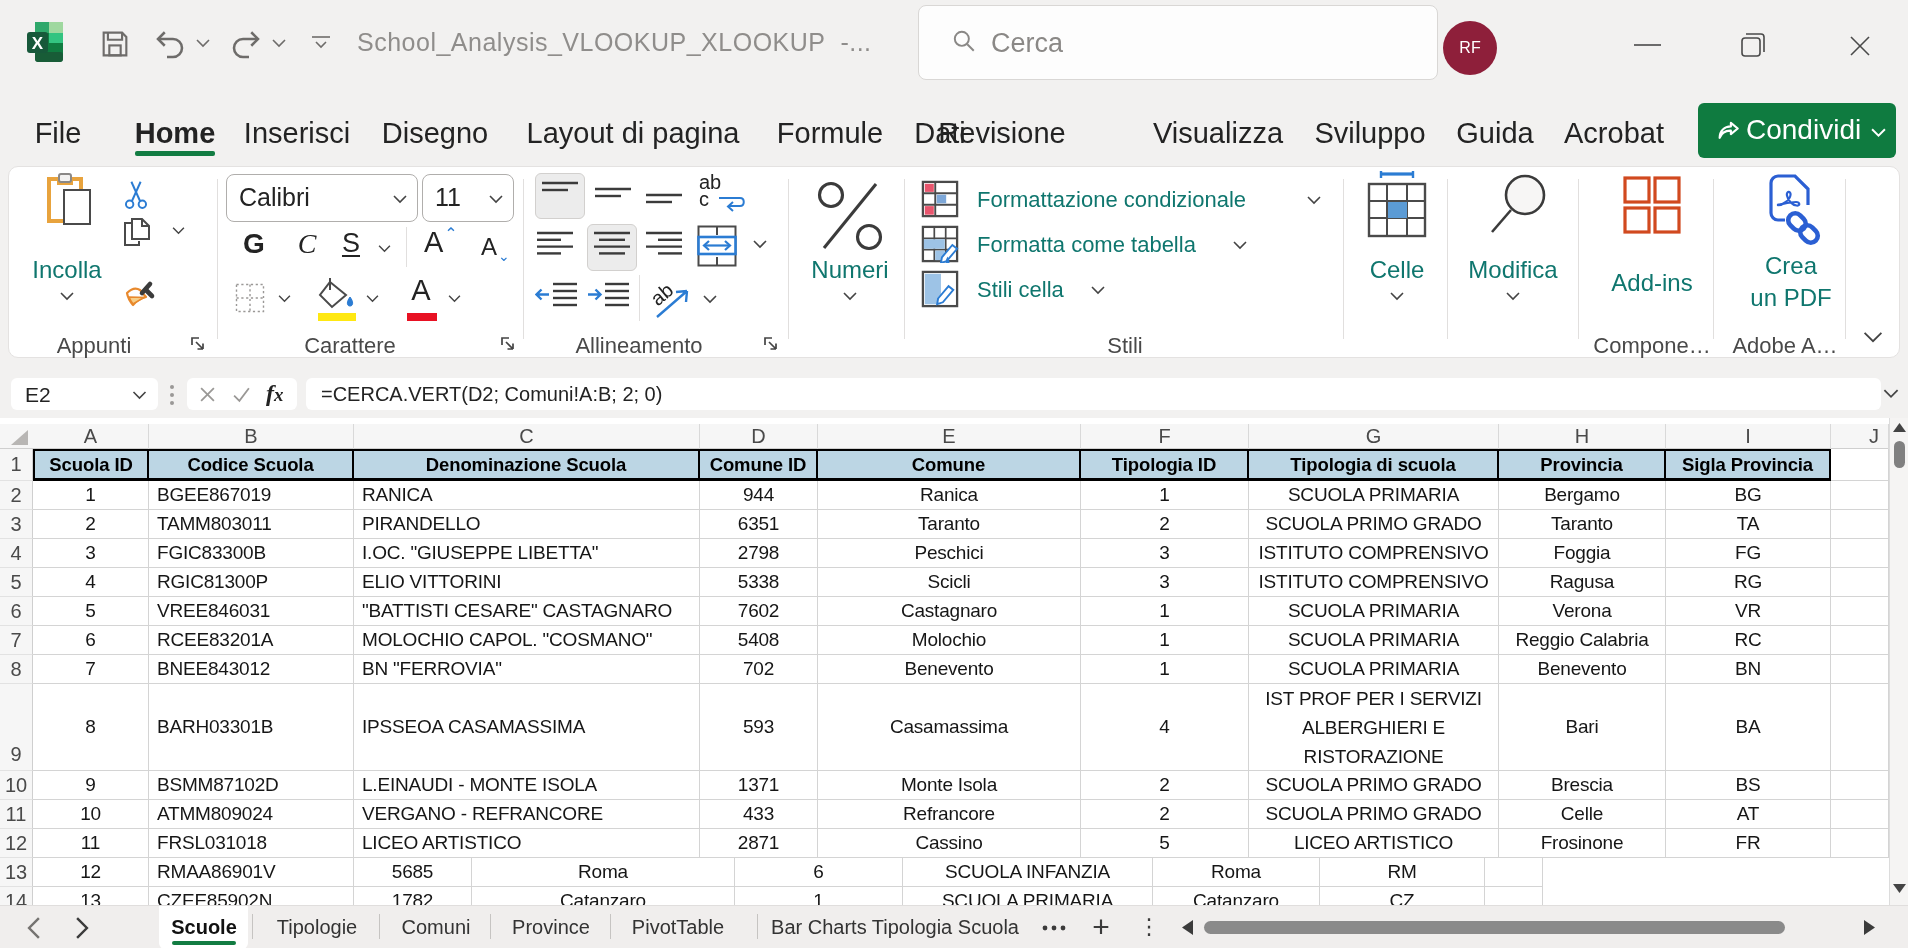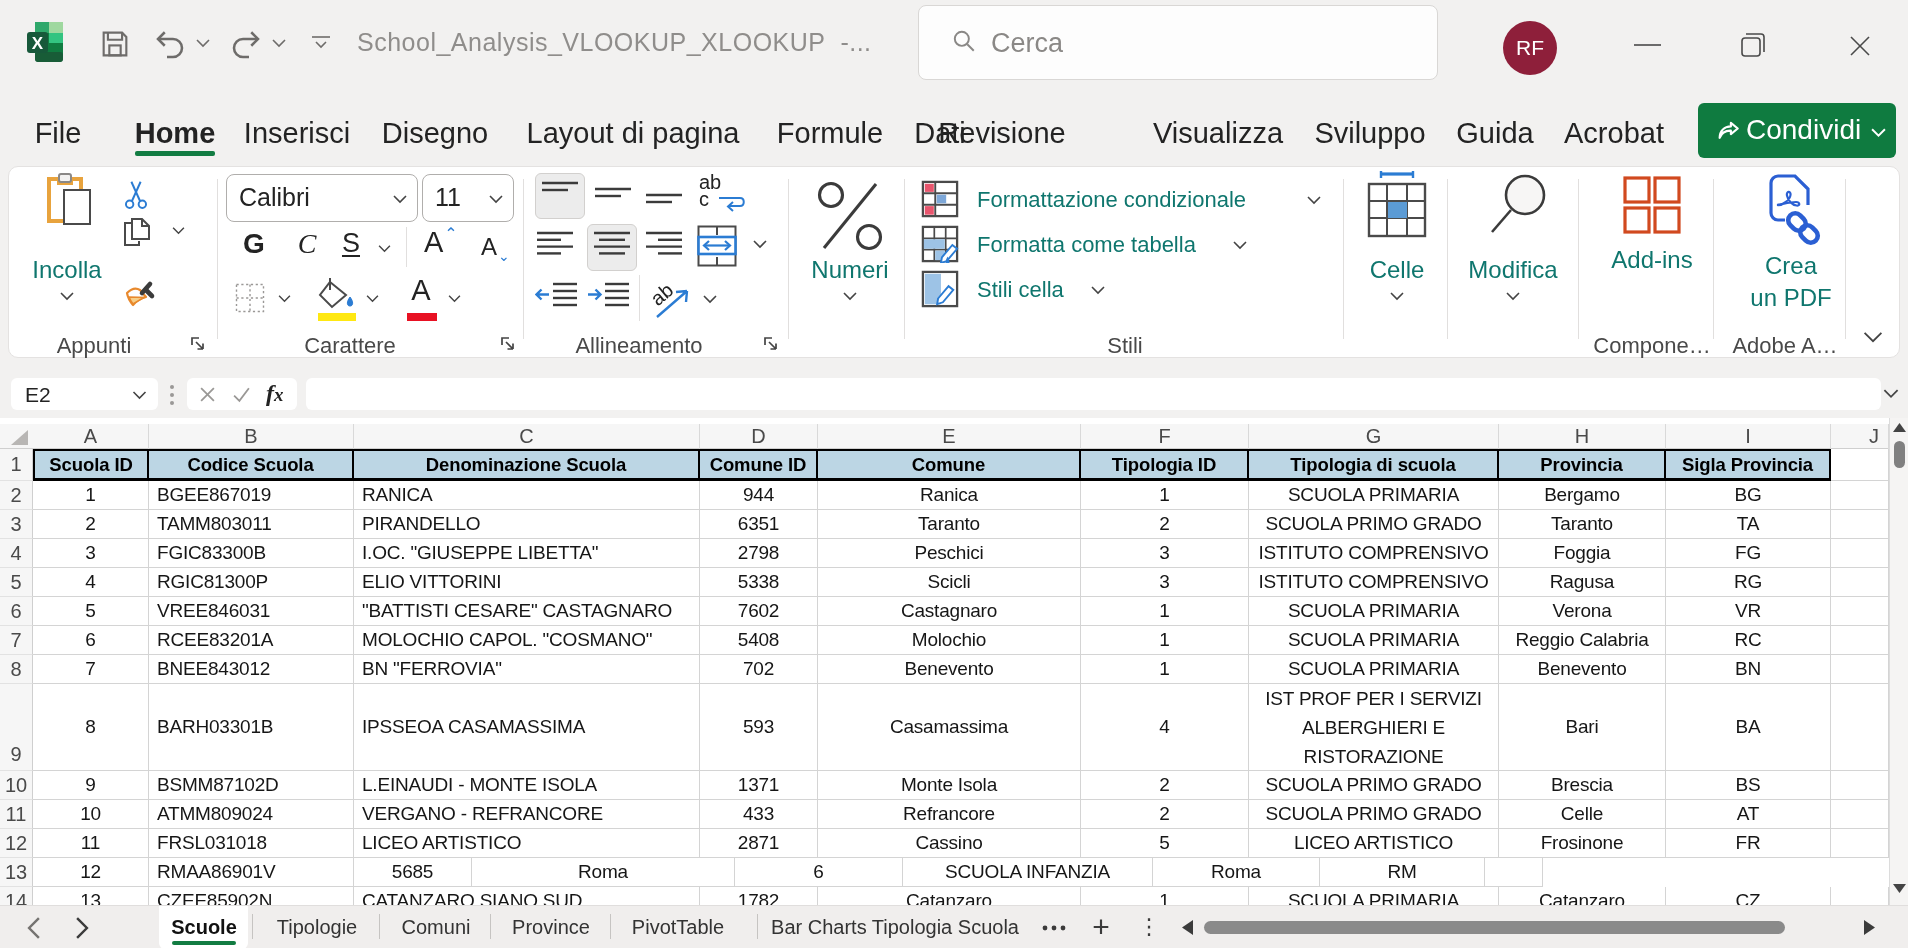--- a/index.html
+++ b/index.html
@@ -6,21 +6,21 @@
   html,body { width:1908px; height:948px; overflow:hidden; background:#f2f1f0; font-family:"Liberation Sans", sans-serif; }
   .abs { position:absolute; }
   #app { position:relative; width:1908px; height:948px; }
   
   #titlebar { position:absolute; top:0; left:0; width:1908px; height:90px; background:#f2f1f0; }
   .qat { position:absolute; color:#8a8886; }
   #doctitle { position:absolute; left:357px; top:28px; font-size:25px; color:#8f8d8b; letter-spacing:0.5px; }
   #searchbox { position:absolute; left:918px; top:5px; width:520px; height:75px; background:#fdfdfd; border:1px solid #d9d7d5; border-radius:8px; }
   #searchbox .mag { position:absolute; left:32px; top:22px; }
   #searchbox .ph { position:absolute; left:72px; top:22px; font-size:27px; color:#8a8886; }
-  #avatar { position:absolute; left:1503px; top:21px; width:54px; height:54px; border-radius:50%; background:#8e1f3a; color:#fff; font-size:21px; text-align:center; line-height:54px; }
+  #avatar { position:absolute; left:1443px; top:21px; width:54px; height:54px; border-radius:50%; background:#8e1f3a; color:#fff; font-size:16px; text-align:center; line-height:54px; }
   .winbtn { position:absolute; top:0; width:86px; height:90px; color:#4a4a4a; }
   
   #menurow { position:absolute; top:90px; left:0; width:1908px; height:76px; background:#f2f1f0; }
   .menuitem { position:absolute; top:10px; height:66px; line-height:66px; font-size:29px; color:#232323; transform:translateX(-50%); white-space:nowrap; }
   #homeunder { position:absolute; left:135px; top:61px; width:80px; height:5px; background:#127c42; border-radius:2px; }
   #condividi { position:absolute; left:1690px; top:13px; width:198px; height:55px; background:#0f7b40; border-radius:6px; color:#fff; font-size:28px;margin-left:8px; }
   
   #ribbon { position:absolute; top:166px; left:8px; width:1892px; height:192px; background:#ffffff; border:1px solid #e4e2e1; border-radius:10px; }
   .rsep { position:absolute; top:12px; width:1px; height:160px; background:#e1dfde; }
   .glabel { position:absolute; top:166px; font-size:22px; color:#494949; transform:translateX(-50%); white-space:nowrap; }
@@ -373,21 +373,21 @@
 <div class="rtext abs" style="left:1504px;top:89px;transform:translateX(-50%)">Modifica</div>
 <svg class="abs" style="left:1497px;top:124px" width="14" height="10" viewBox="0 0 14 10" fill="none" stroke="#444" stroke-width="1.6">
         <path d="M1 2 L7 8 L13 2"></path>
       </svg>
 <svg class="abs" style="left:1612px;top:7px" width="62" height="62" viewBox="0 0 62 62" fill="none" stroke="#d1491f" stroke-width="3.2">
 <rect x="4" y="4" width="24" height="24"></rect>
         <rect x="34" y="4" width="24" height="24"></rect>
         <rect x="4" y="34" width="24" height="24"></rect>
         <rect x="34" y="34" width="24" height="24"></rect>
 </svg>
-<div class="rtext abs" style="left:1643px;top:79px;transform:translateX(-50%)">Add-ins</div>
+<div class="rtext abs" style="left:1643px;top:102px;transform:translateX(-50%)">Add-ins</div>
 <div class="glabel" style="left:1643px">Compone…</div>
 <svg class="abs" style="left:1752px;top:3px" width="62" height="76" viewBox="0 0 62 76">
 <g fill="none" stroke="#2b5fd3" stroke-width="3.2">
 <path d="M10 13 a7 7 0 0 1 7 -7 h17 l13 13 v16"></path>
 <path d="M10 13 v30 a7 7 0 0 0 7 7 h7"></path>
 </g>
 <path d="M16 35 c5 1 13 -5 13.5 -10 c0.5 -4.5 -4.5 -4 -3.5 0.5 c1 5.5 5.5 9.5 9.5 10 c4 0.5 3.5 -3.5 -0.5 -3.5 c-5 0 -13 2 -19 3" fill="none" stroke="#2b5fd3" stroke-width="2.2"></path>
 <g fill="none" stroke="#2b5fd3" stroke-width="4.6" transform="rotate(-45 42 58)">
 <rect x="35" y="40" width="14" height="19" rx="7"></rect>
 <rect x="35" y="57" width="14" height="19" rx="7"></rect>
@@ -415,20 +415,21 @@
     <div class="fwhite" style="left:187px;width:110px;"></div>
     <svg style="position:absolute;left:199px;top:28px" width="17" height="17" viewBox="0 0 16 16" stroke="#9a9896" stroke-width="1.7">
         <line x1="2" y1="2" x2="14" y2="14"></line>
         <line x1="14" y1="2" x2="2" y2="14"></line>
       </svg>
     <svg style="position:absolute;left:232px;top:28px" width="19" height="17" viewBox="0 0 18 16" fill="none" stroke="#9a9896" stroke-width="1.7">
         <path d="M2 9 L7 14 L16 2"></path>
       </svg>
     <div style="position:absolute;left:266px;top:22px;font-size:24px;font-style:italic;font-family:'Liberation Serif',serif;color:#232323;font-weight:bold">f<span style="font-size:19px">x</span></div>
     <div class="fwhite" style="left:306px;width:1575px;"></div>
+    <div style="position:absolute;left:321px;top:25px;font-size:20px;color:#232323">=CERCA.VERT(D2; Comuni!A:B; 2; 0)</div>
     <svg style="position:absolute;left:1883px;top:30px" width="16" height="11" viewBox="0 0 14 10" fill="none" stroke="#444" stroke-width="1.6">
         <path d="M1 2 L7 8 L13 2"></path>
       </svg>
   </div>
 
   <div id="grid">
     <div id="colstrip">
 <div class="colhead" style="left:33px;width:116px;">A</div>
 <div class="colhead" style="left:149px;width:205px;">B</div>
 <div class="colhead" style="left:354px;width:346px;">C</div>
@@ -611,21 +612,20 @@
 <div class="cell" style="width:168px;height:29px">6</div>
 <div class="cell" style="width:250px;height:29px">SCUOLA INFANZIA</div>
 <div class="cell" style="width:167px;height:29px">Roma</div>
 <div class="cell" style="width:165px;height:29px">RM</div>
 <div class="cell" style="width:58px;height:29px"></div>
 </div>
 <div class="row" style="height:29px">
 <div class="gut" style="width:33px;height:29px;">14</div>
 <div class="cell" style="width:116px;height:29px">13</div>
 <div class="cell lft" style="width:205px;height:29px">CZEE85902N</div>
-<div class="cell lft" style="width:346px;height:29px">CATANZARO SIANO SUD</div>
 <div class="cell" style="width:118px;height:29px">1782</div>
 <div class="cell" style="width:263px;height:29px">Catanzaro</div>
 <div class="cell" style="width:168px;height:29px">1</div>
 <div class="cell" style="width:250px;height:29px">SCUOLA PRIMARIA</div>
 <div class="cell" style="width:167px;height:29px">Catanzaro</div>
 <div class="cell" style="width:165px;height:29px">CZ</div>
 <div class="cell" style="width:58px;height:29px"></div>
 </div>
 </div>
     <div id="vscroll">

